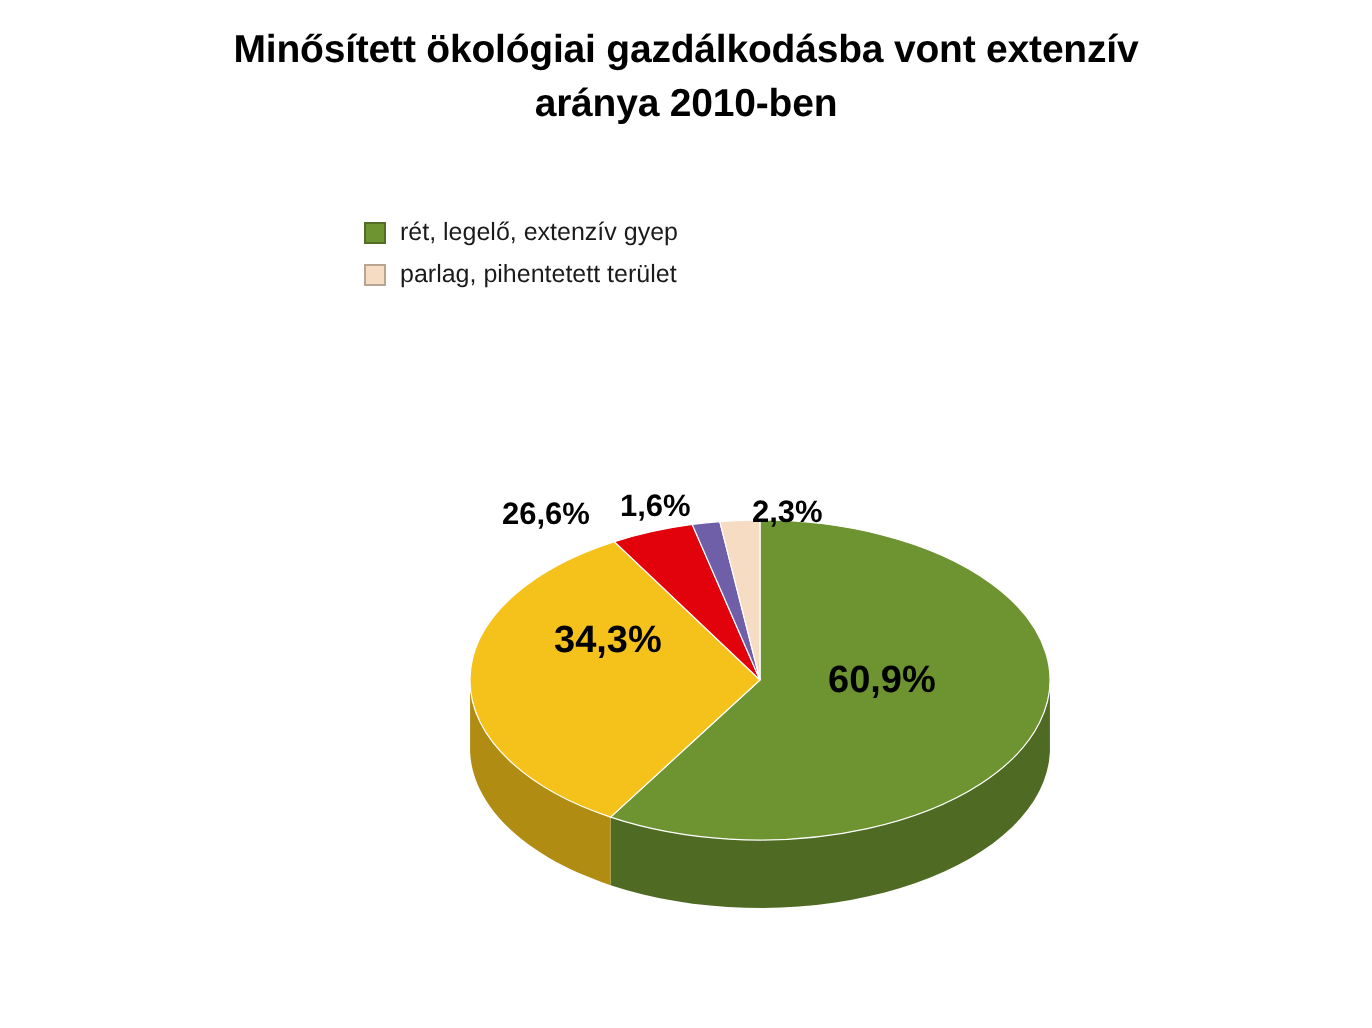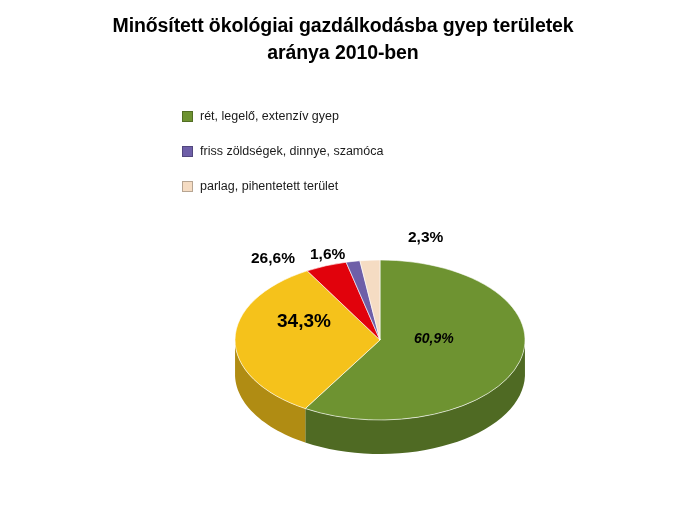--- a/index.html
+++ b/index.html
@@ -29,21 +29,21 @@
     color: #000000;
     line-height: 1.38;
     letter-spacing: -0.1px;
   }
   .legend {
     position: absolute;
     top: 108px;
     left: 182px;
     display: flex;
     flex-direction: column;
-    gap: 19px;
+    gap: 5px;
   }
   .legend-item {
     display: flex;
     align-items: center;
     gap: 7px;
     height: 16px;
   }
   .legend-swatch {
     width: 11px;
     height: 11px;
@@ -66,44 +66,40 @@
   .pie-area svg {
     display: block;
   }
   .data-label {
     position: absolute;
     font-size: 15.5px;
     font-weight: bold;
     color: #000000;
     white-space: nowrap;
   }
-  .lbl-main   { left: 414px; top: 330px; font-size: 14px; font-style: italic; }
+  .lbl-main   { left: 414px; top: 330px; font-size: 19px; }
   .lbl-second { left: 277px; top: 310px; font-size: 19px; }
   .lbl-third  { left: 251px; top: 249px; }
   .lbl-fourth { left: 310px; top: 245px; }
-  .lbl-fifth  { left: 376px; top: 228px; margin-left: 32px; }
+  .lbl-fifth  { left: 376px; top: 248px; }
 </style>
 </head>
 <body>
 
 <div id="chart-root">
 
   <div class="chart-title">
-    <div>Minősített ökológiai gazdálkodásba gyep területek</div>
+    <div>Minősített ökológiai gazdálkodásba vont extenzív</div>
     <div>aránya 2010-ben</div>
   </div>
 
   <div class="legend">
     <div class="legend-item">
       <span class="legend-swatch" style="background:#6E9331"></span>
       <span class="legend-label">rét, legelő, extenzív gyep</span>
-    </div>
-    <div class="legend-item">
-      <span class="legend-swatch" style="background:#6E5FA8"></span>
-      <span class="legend-label">friss zöldségek, dinnye, szamóca</span>
     </div>
     <div class="legend-item">
       <span class="legend-swatch" style="background:#F5DCC3"></span>
       <span class="legend-label">parlag, pihentetett terület</span>
     </div>
   </div>
 
   <div class="pie-area">
     <svg id="pie-svg" width="360" height="230" viewBox="0 0 360 230">
         <g>

